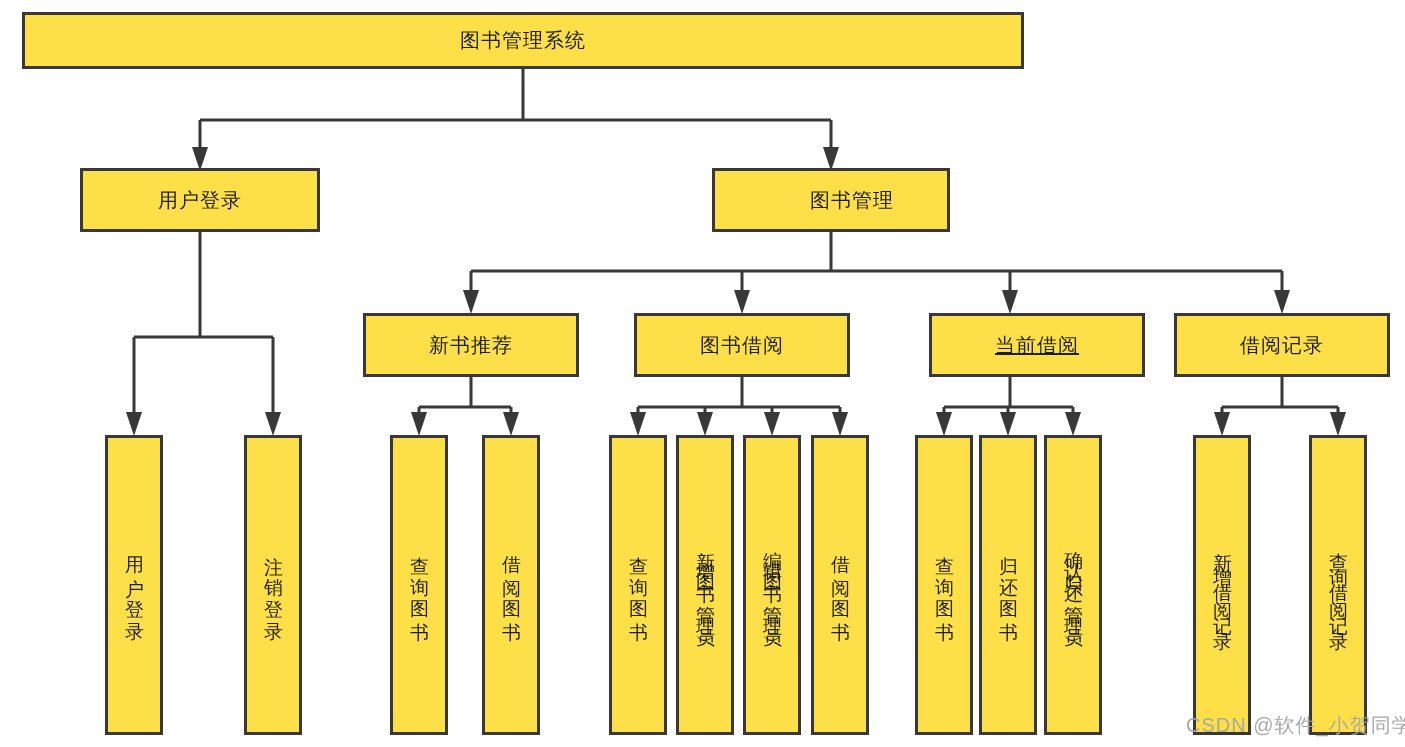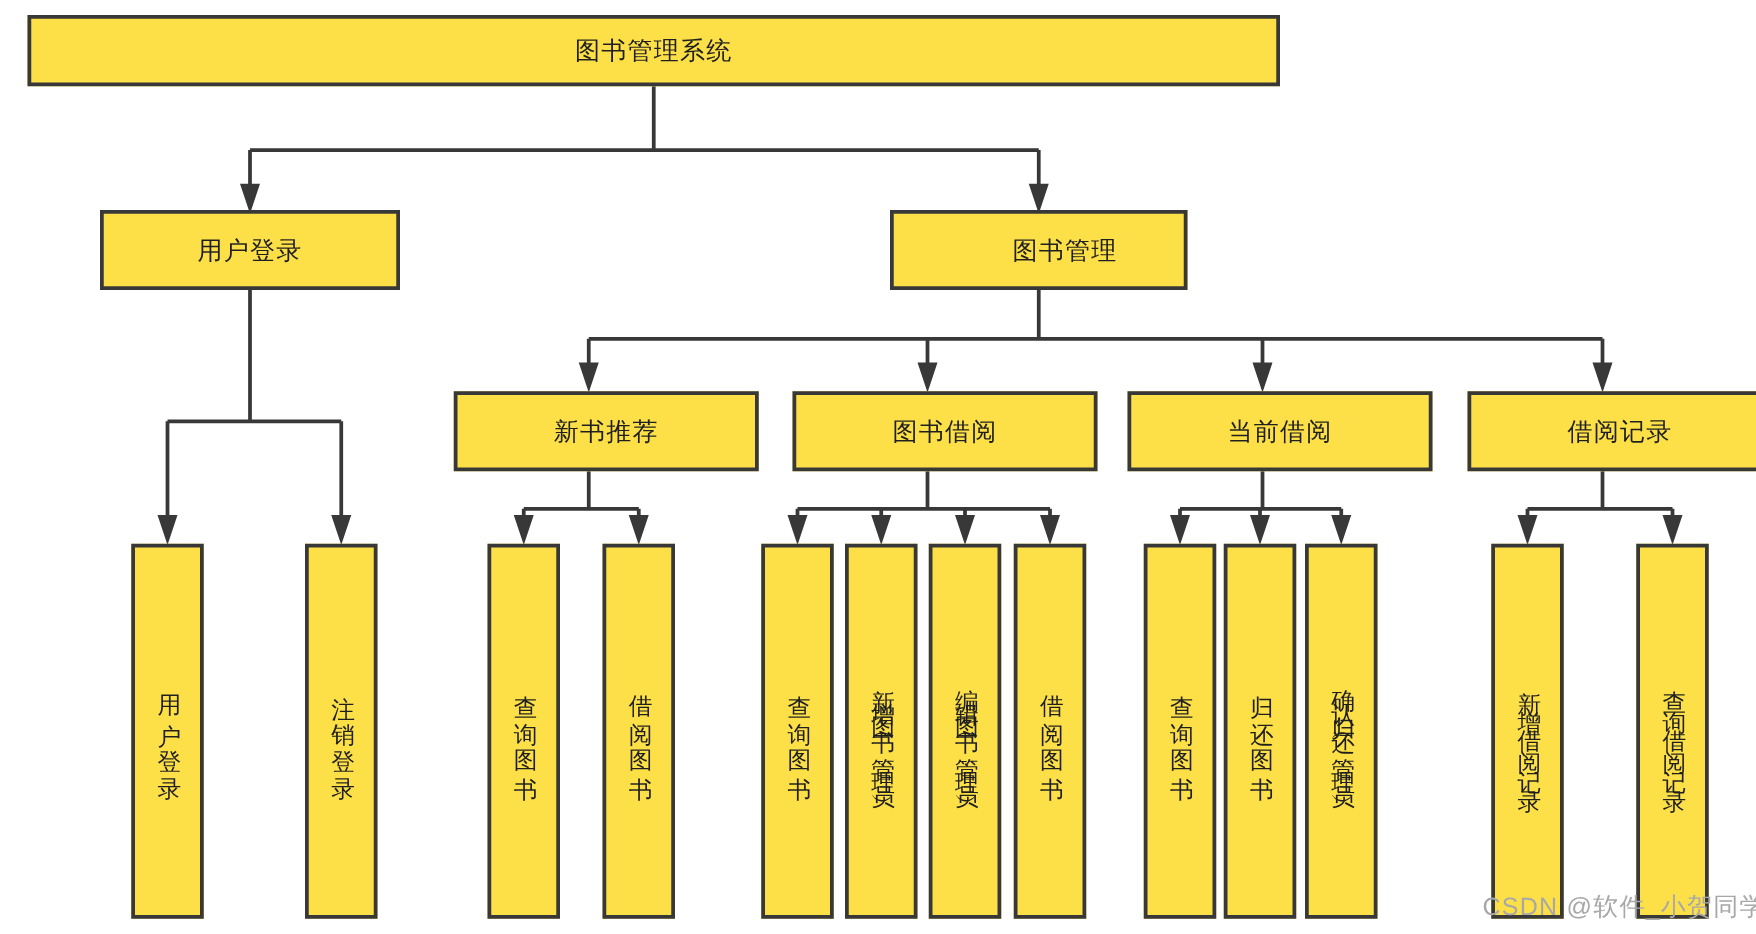--- a/index.html
+++ b/index.html
@@ -41,24 +41,24 @@
     font-size: 20px;
     letter-spacing: 1px;
     color: #1f1f1f;
     white-space: nowrap;
   }
   
   .root-box  { left: 22px;  top: 12px;  width: 1002px; height: 57px; }
   .l2-box    { top: 168px;  height: 64px; }
   .l2-a      { left: 80px;  width: 240px; }
   .l2-b      { left: 712px; width: 238px; padding-left: 42px; }
-  .l3-box    { top: 313px;  height: 64px; width: 244px; }
+  .l3-box    { top: 313px;  height: 64px; width: 216px; }
   .l3-a      { left: 363px; }
   .l3-b      { left: 634px; }
-  .l3-c      { left: 902px; }
+  .l3-c      { left: 929px; text-decoration: underline; }
   .l3-d      { left: 1174px; }
   .vbox {
     top: 435px;
     width: 58px;
     height: 300px;
   }
   .vtext {
     writing-mode: vertical-rl;
     text-orientation: mixed;
     font-size: 19px;

